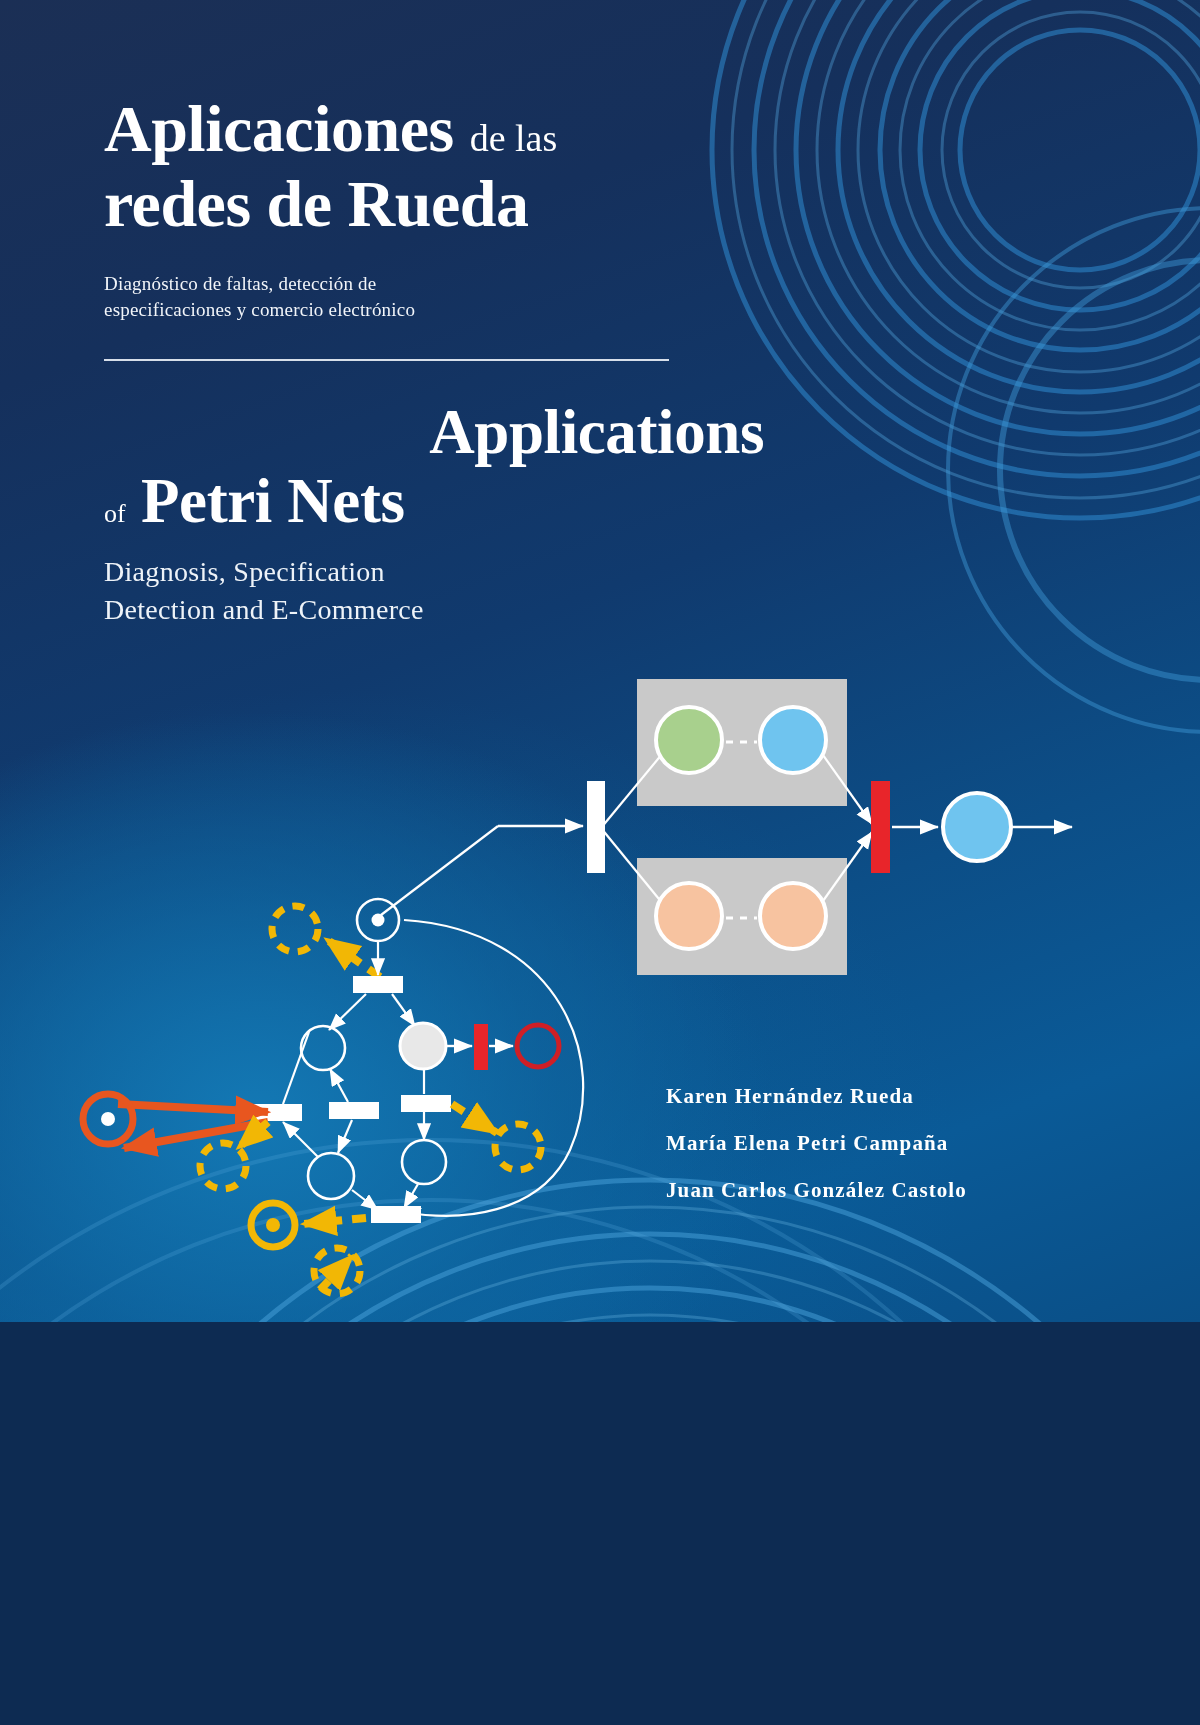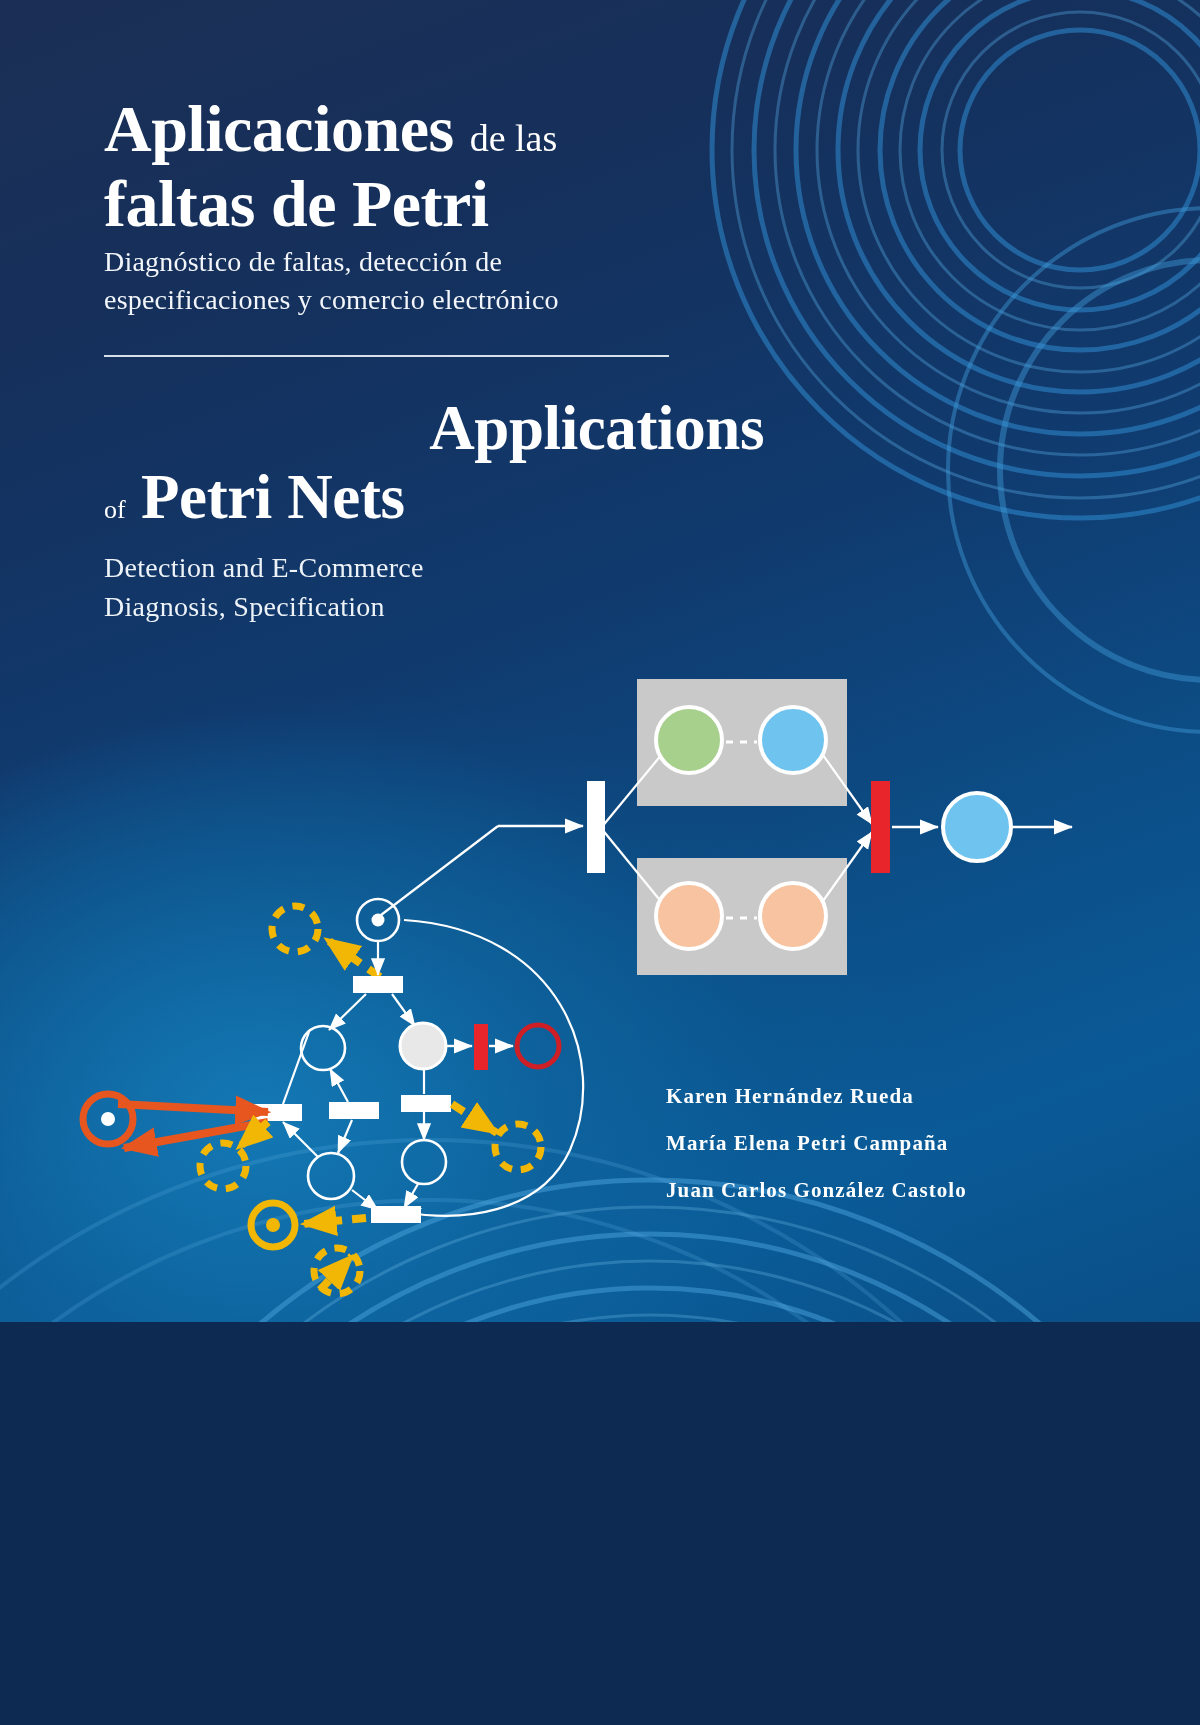--- a/index.html
+++ b/index.html
@@ -24,22 +24,22 @@
   .t-es-l1{
     font-size:66px;font-weight:700;color:#fff;line-height:1.0;
     letter-spacing:-.5px;white-space:nowrap;
   }
   .t-es-l1 .small{font-size:38px;font-weight:400;letter-spacing:0;}
   .t-es-l2{
     font-size:66px;font-weight:700;color:#fff;line-height:1.08;
     letter-spacing:-.5px;margin-top:6px;white-space:nowrap;
   }
   .sub-es{
-    font-size:28px;font-weight:400;color:#f2f5f9;line-height:1.36;
-    margin-top:4px;letter-spacing:.2px;
+    font-size:19px;font-weight:400;color:#f2f5f9;line-height:1.36;
+    margin-top:32px;letter-spacing:.2px;
   }
   .rule{
     width:565px;height:2px;background:#e8eef5;margin-top:36px;opacity:.92;
   }
   .t-en-l1{
     font-size:63px;font-weight:700;color:#fff;line-height:1.0;
     margin-top:40px;letter-spacing:-.4px;white-space:nowrap;text-align:right;
   }
   .t-en-l2{
     font-size:63px;font-weight:700;color:#fff;line-height:1.06;
@@ -231,39 +231,39 @@
     <path d="M320,1290 L352,1256" stroke="#f2b705" stroke-width="8" stroke-dasharray="13 9" fill="none" marker-end="url(#ahY)"></path>
   </svg>
 
   <div class="titlewrap">
 
     <div class="t-es-l1">
       <span>Aplicaciones</span>
       <span class="small">de las</span>
     </div>
 
-    <div class="t-es-l2">faltas de Petri</div>
+    <div class="t-es-l2">redes de Rueda</div>
 
     <div class="sub-es">
       <div>Diagnóstico de faltas, detección de</div>
       <div>especificaciones y comercio electrónico</div>
     </div>
 
     <div class="rule"></div>
 
     <div class="t-en-l1">Applications</div>
 
     <div class="t-en-l2">
       <span class="small">of</span>
       <span>Petri Nets</span>
     </div>
 
     <div class="sub-en">
+      <div>Diagnosis, Specification</div>
       <div>Detection and E-Commerce</div>
-      <div>Diagnosis, Specification</div>
     </div>
   </div>
 
   <div class="authors">
     <div class="author">Karen Hernández Rueda</div>
     <div class="author">María Elena Petri Campaña</div>
     <div class="author">Juan Carlos González Castolo</div>
   </div>
 
   <div class="logo">

